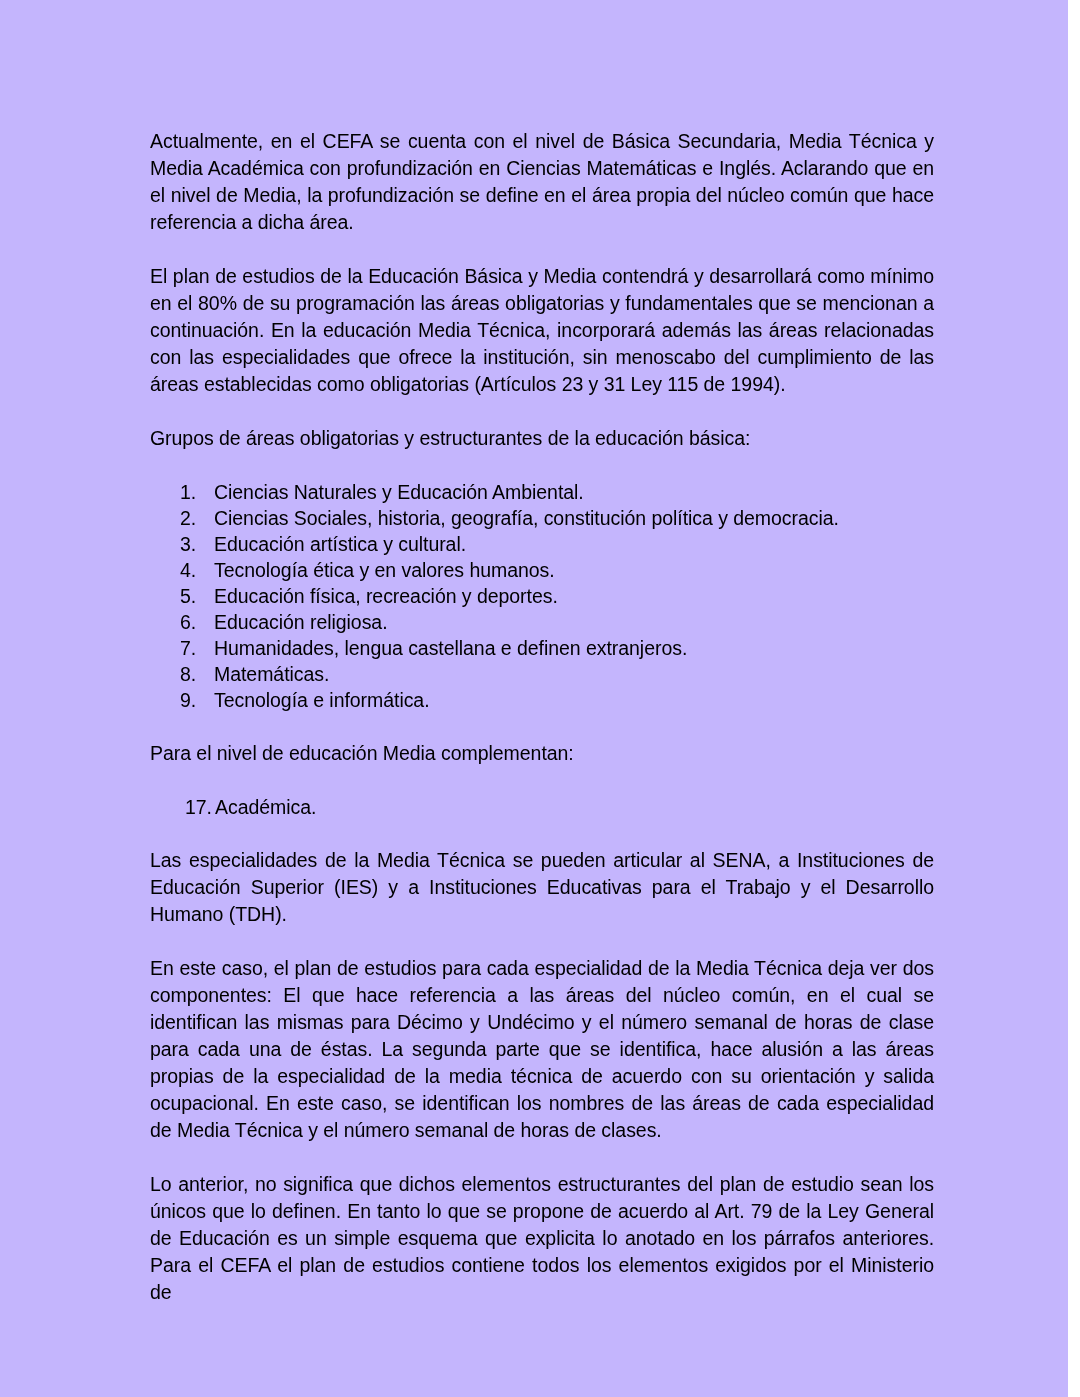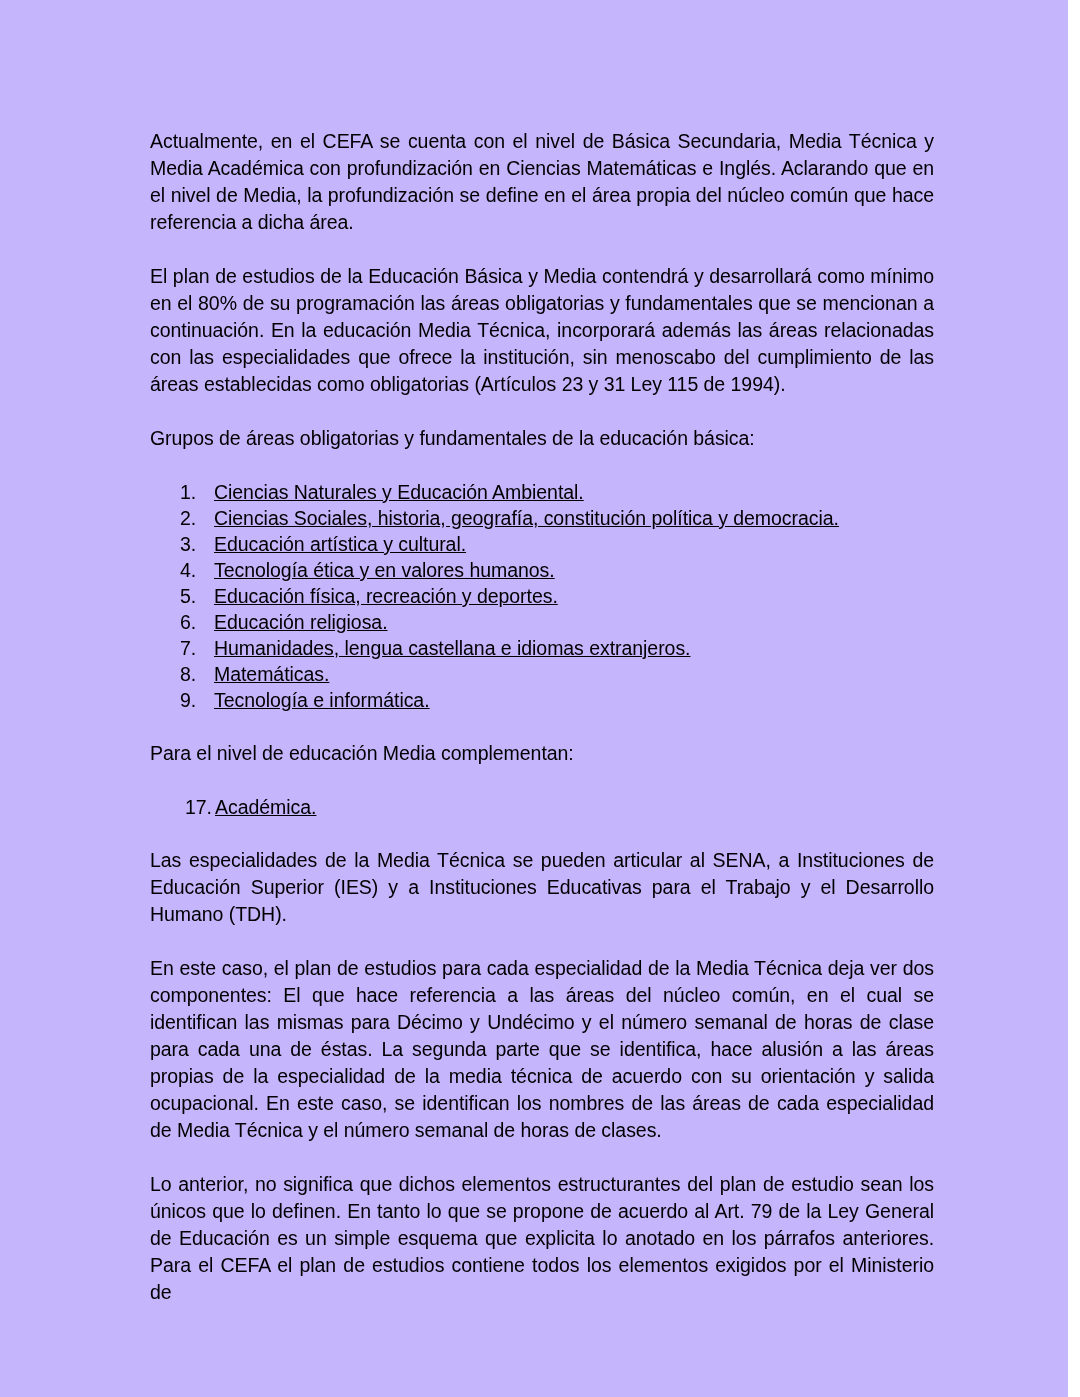--- a/index.html
+++ b/index.html
@@ -64,35 +64,34 @@
     margin-left: 30px;
     flex: 0 0 auto;
     text-align: left;
   }
   ol.numlist.wide li .marker {
     width: 30px;
     margin-left: 35px;
   }
   ol.numlist li .item-text {
     flex: 1 1 auto;
-    text-decoration: underline;
   }
 </style>
 </head>
 <body>
 
 <div class="page">
   <div class="doc-body">
 
     <p class="para">Actualmente, en el CEFA se cuenta con el nivel de Básica Secundaria, Media Técnica y Media Académica con profundización en Ciencias Matemáticas e Inglés. Aclarando que en el nivel de Media, la profundización se define en el área propia del núcleo común que hace referencia a dicha área.</p>
 
 
     <p class="para">El plan de estudios de la Educación Básica y Media contendrá y desarrollará como mínimo en el 80% de su programación las áreas obligatorias y fundamentales que se mencionan a continuación. En la educación Media Técnica, incorporará además las áreas relacionadas con las especialidades que ofrece la institución, sin menoscabo del cumplimiento de las áreas establecidas como obligatorias (Artículos 23 y 31 Ley 115 de 1994).</p>
 
-    <p class="lead">Grupos de áreas obligatorias y fundamentales de la educación básica:</p>
+    <p class="lead">Grupos de áreas obligatorias y estructurantes de la educación básica:</p>
 
     <ol class="numlist">
       <li>
         <span class="marker">1.</span>
         <span class="item-text">Ciencias Naturales y Educación Ambiental.</span>
       </li>
       <li>
         <span class="marker">2.</span>
         <span class="item-text">Ciencias Sociales, historia, geografía, constitución política y democracia.</span>
       </li>
@@ -107,21 +106,21 @@
       <li>
         <span class="marker">5.</span>
         <span class="item-text">Educación física, recreación y deportes.</span>
       </li>
       <li>
         <span class="marker">6.</span>
         <span class="item-text">Educación religiosa.</span>
       </li>
       <li>
         <span class="marker">7.</span>
-        <span class="item-text">Humanidades, lengua castellana e idiomas extranjeros.</span>
+        <span class="item-text">Humanidades, lengua castellana e definen extranjeros.</span>
       </li>
       <li>
         <span class="marker">8.</span>
         <span class="item-text">Matemáticas.</span>
       </li>
       <li>
         <span class="marker">9.</span>
         <span class="item-text">Tecnología e informática.</span>
       </li>
     </ol>

